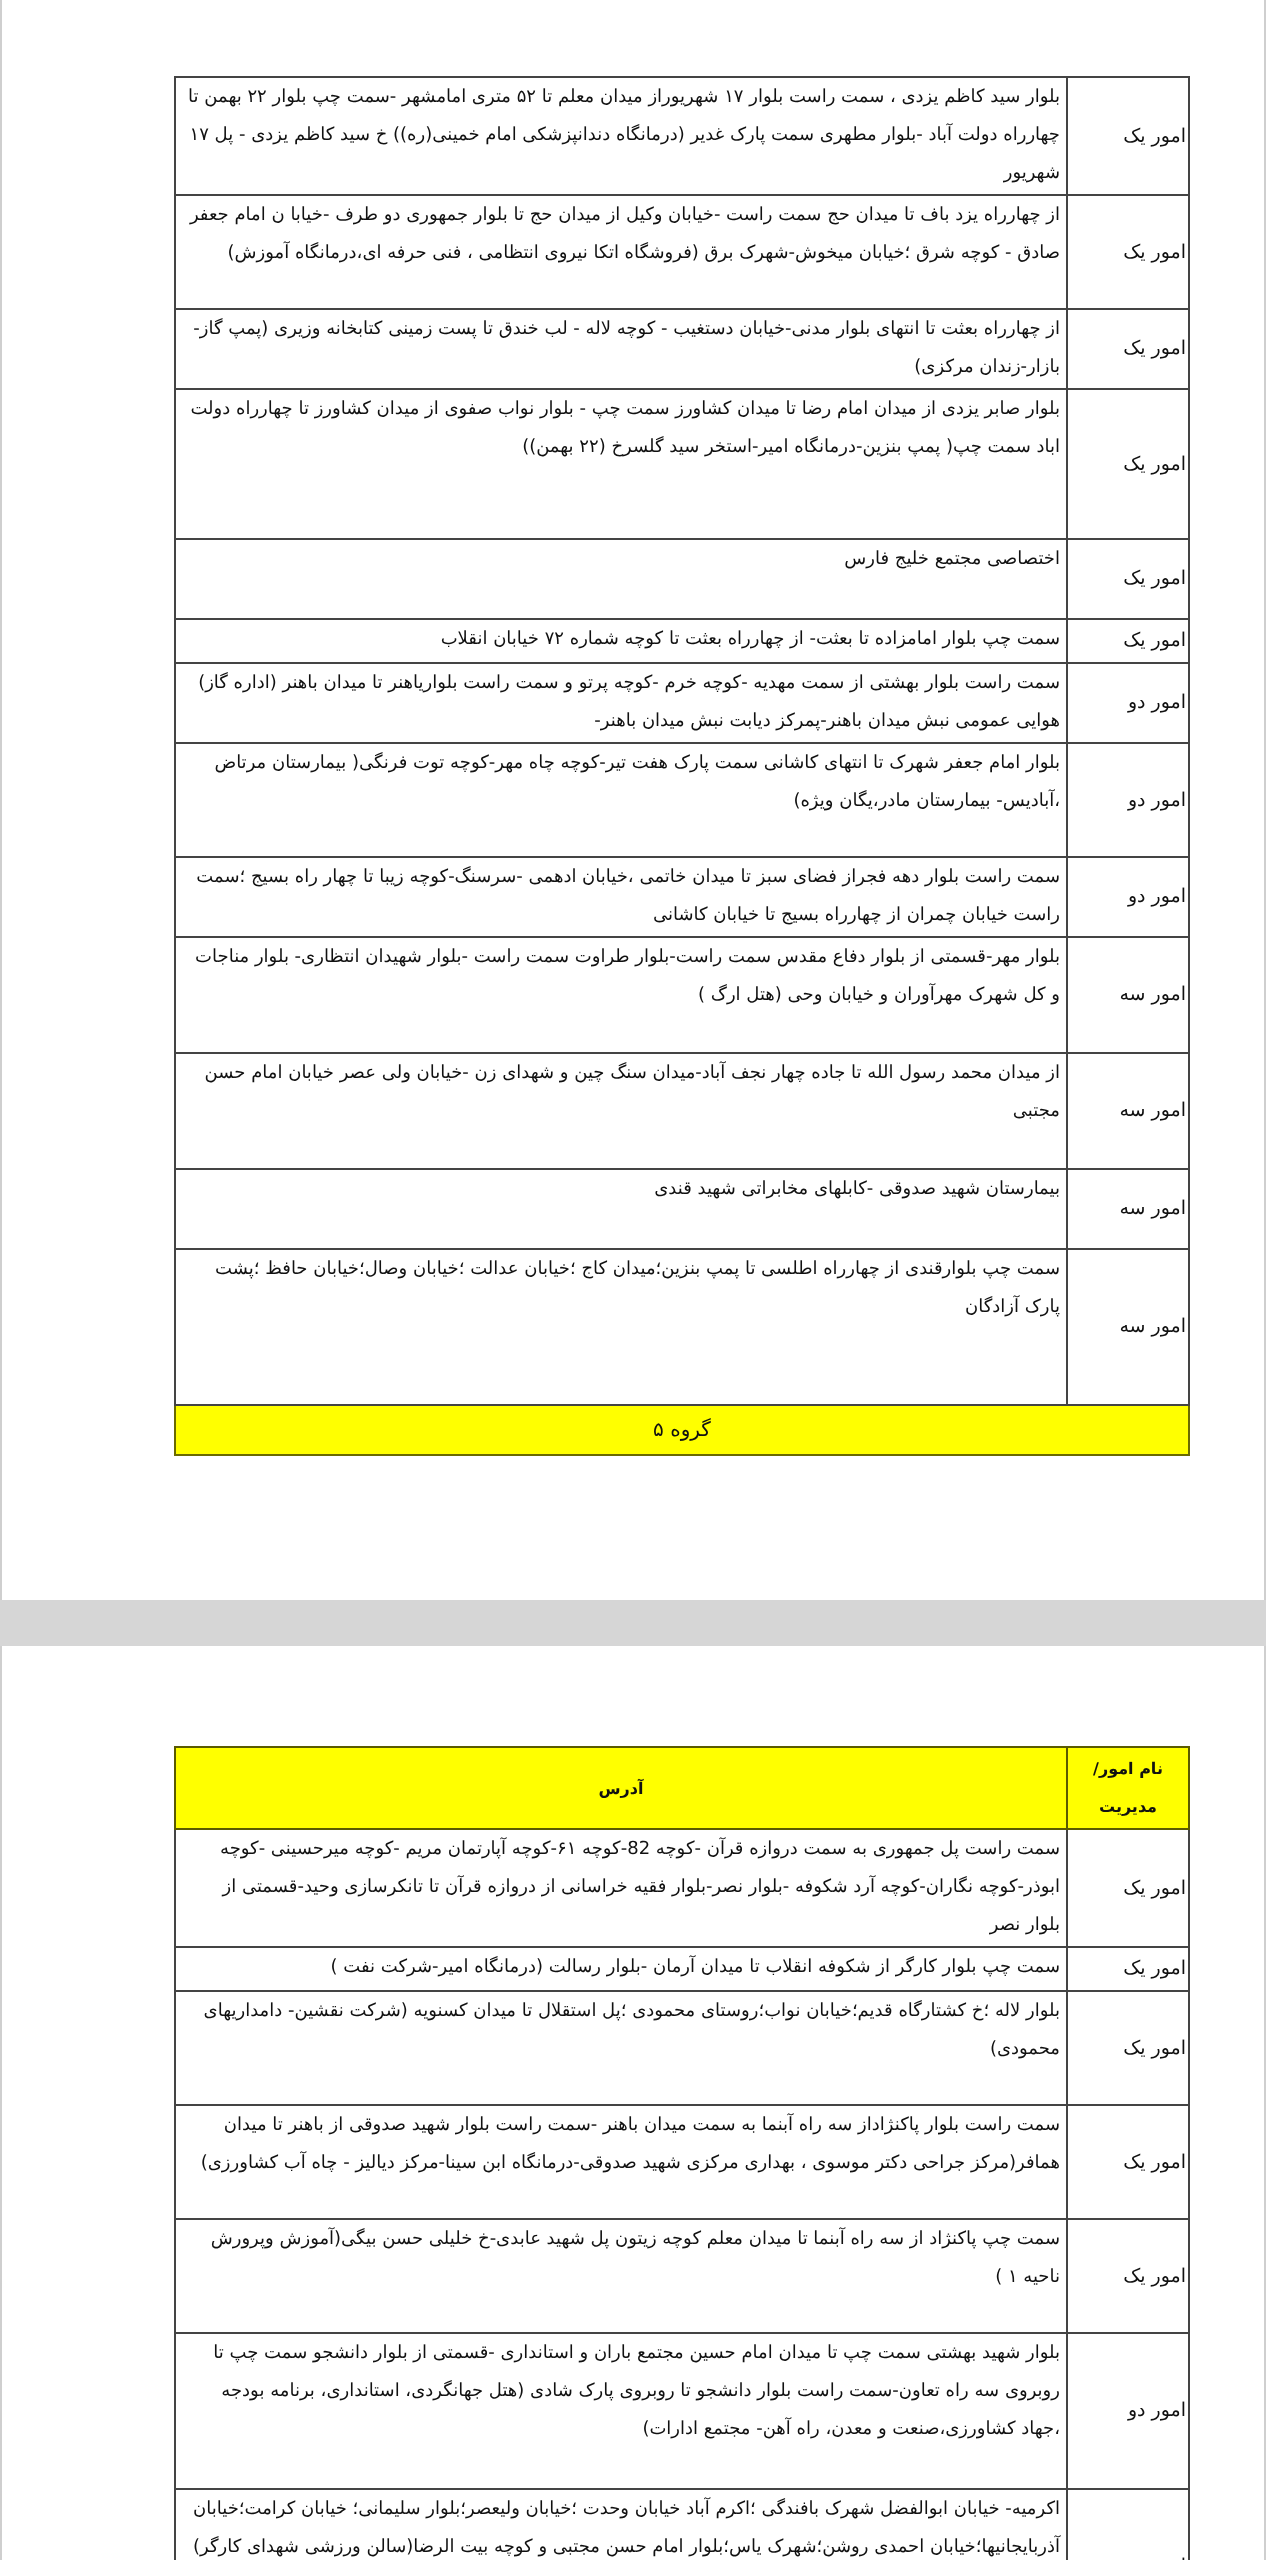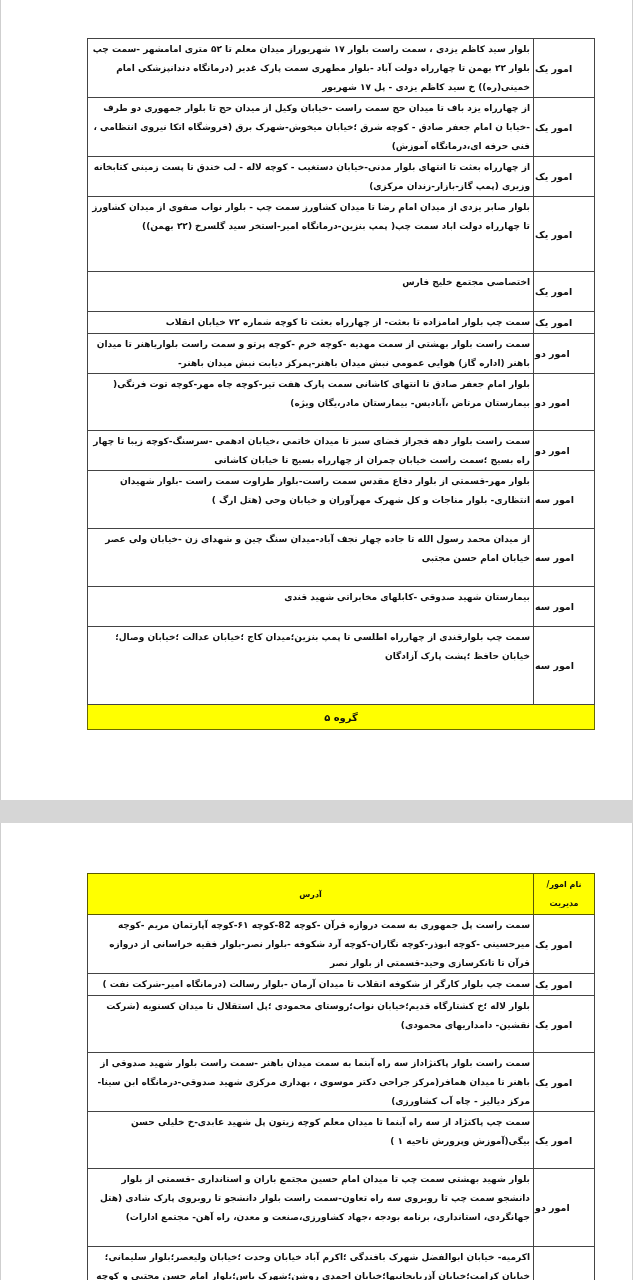--- a/index.html
+++ b/index.html
@@ -17,23 +17,23 @@
     #page1 { top: 0; height: 800px; }
     #page2 { top: 823px; height: 485px; }
     table {
       position: absolute; border-collapse: collapse; direction: rtl;
       table-layout: fixed;
     }
     #page1 table { left: 86px; top: 38px; width: 508px; }
     #page2 table { left: 86px; top: 50px; width: 508px; }
     td, th {
       border: 1px solid #444; vertical-align: middle;
-      font-weight: bold; color: #111; font-size: 9px; line-height: 19px;
+      font-weight: normal; color: #111; font-size: 9px; line-height: 19px;
     }
-    td.dept { width: 58px; text-align: left; font-size: 9.5px; }
+    td.dept { width: 58px; text-align: right; font-size: 9.5px; }
     td.addr { text-align: right; vertical-align: top; padding: 1px 3px 0 4px; }
     tr.group-row td {
       background: #ffff00; text-align: center; font-size: 10px;
       height: 22px; border: 1px solid #6a6a00;
     }
     tr.header-row th {
       background: #ffff00; font-size: 8px; height: 22px;
       border: 1px solid #5a5a00; font-weight: bold;
     }
     tr.header-row th.h-dept { width: 58px; }
@@ -67,21 +67,21 @@
         <tr style="height: 21px;">
           <td class="dept">امور یک</td>
           <td class="addr">سمت چپ بلوار امامزاده تا بعثت- از چهارراه بعثت تا کوچه شماره ۷۲ خیابان انقلاب</td>
         </tr>
         <tr style="height: 40px;">
           <td class="dept">امور دو</td>
           <td class="addr">سمت راست بلوار بهشتی از سمت مهدیه -کوچه خرم -کوچه پرتو و سمت راست بلواریاهنر تا میدان باهنر (اداره گاز) هوایی عمومی  نبش میدان باهنر-پمرکز دیابت نبش میدان باهنر-</td>
         </tr>
         <tr style="height: 57px;">
           <td class="dept">امور دو</td>
-          <td class="addr">بلوار امام جعفر صادق تا انتهای کاشانی سمت پارک هفت تیر-کوچه چاه مهر-کوچه توت فرنگی( بیمارستان مرتاض ،آبادیس- بیمارستان مادر،یگان ویژه)</td>
+          <td class="addr">بلوار امام جعفر شهرک تا انتهای کاشانی سمت پارک هفت تیر-کوچه چاه مهر-کوچه توت فرنگی( بیمارستان مرتاض ،آبادیس- بیمارستان مادر،یگان ویژه)</td>
         </tr>
         <tr style="height: 40px;">
           <td class="dept">امور دو</td>
           <td class="addr">سمت راست بلوار دهه فجراز فضای سبز تا میدان خاتمی ،خیابان ادهمی -سرسنگ-کوچه زیبا تا چهار راه بسیج ؛سمت راست خیابان چمران از چهارراه بسیج تا خیابان کاشانی</td>
         </tr>
         <tr style="height: 58px;">
           <td class="dept">امور سه</td>
           <td class="addr">بلوار مهر-قسمتی از بلوار دفاع مقدس سمت راست-بلوار طراوت سمت راست -بلوار شهیدان انتظاری- بلوار مناجات و کل شهرک مهرآوران و خیابان وحی (هتل ارگ )</td>
         </tr>
         <tr style="height: 58px;">

